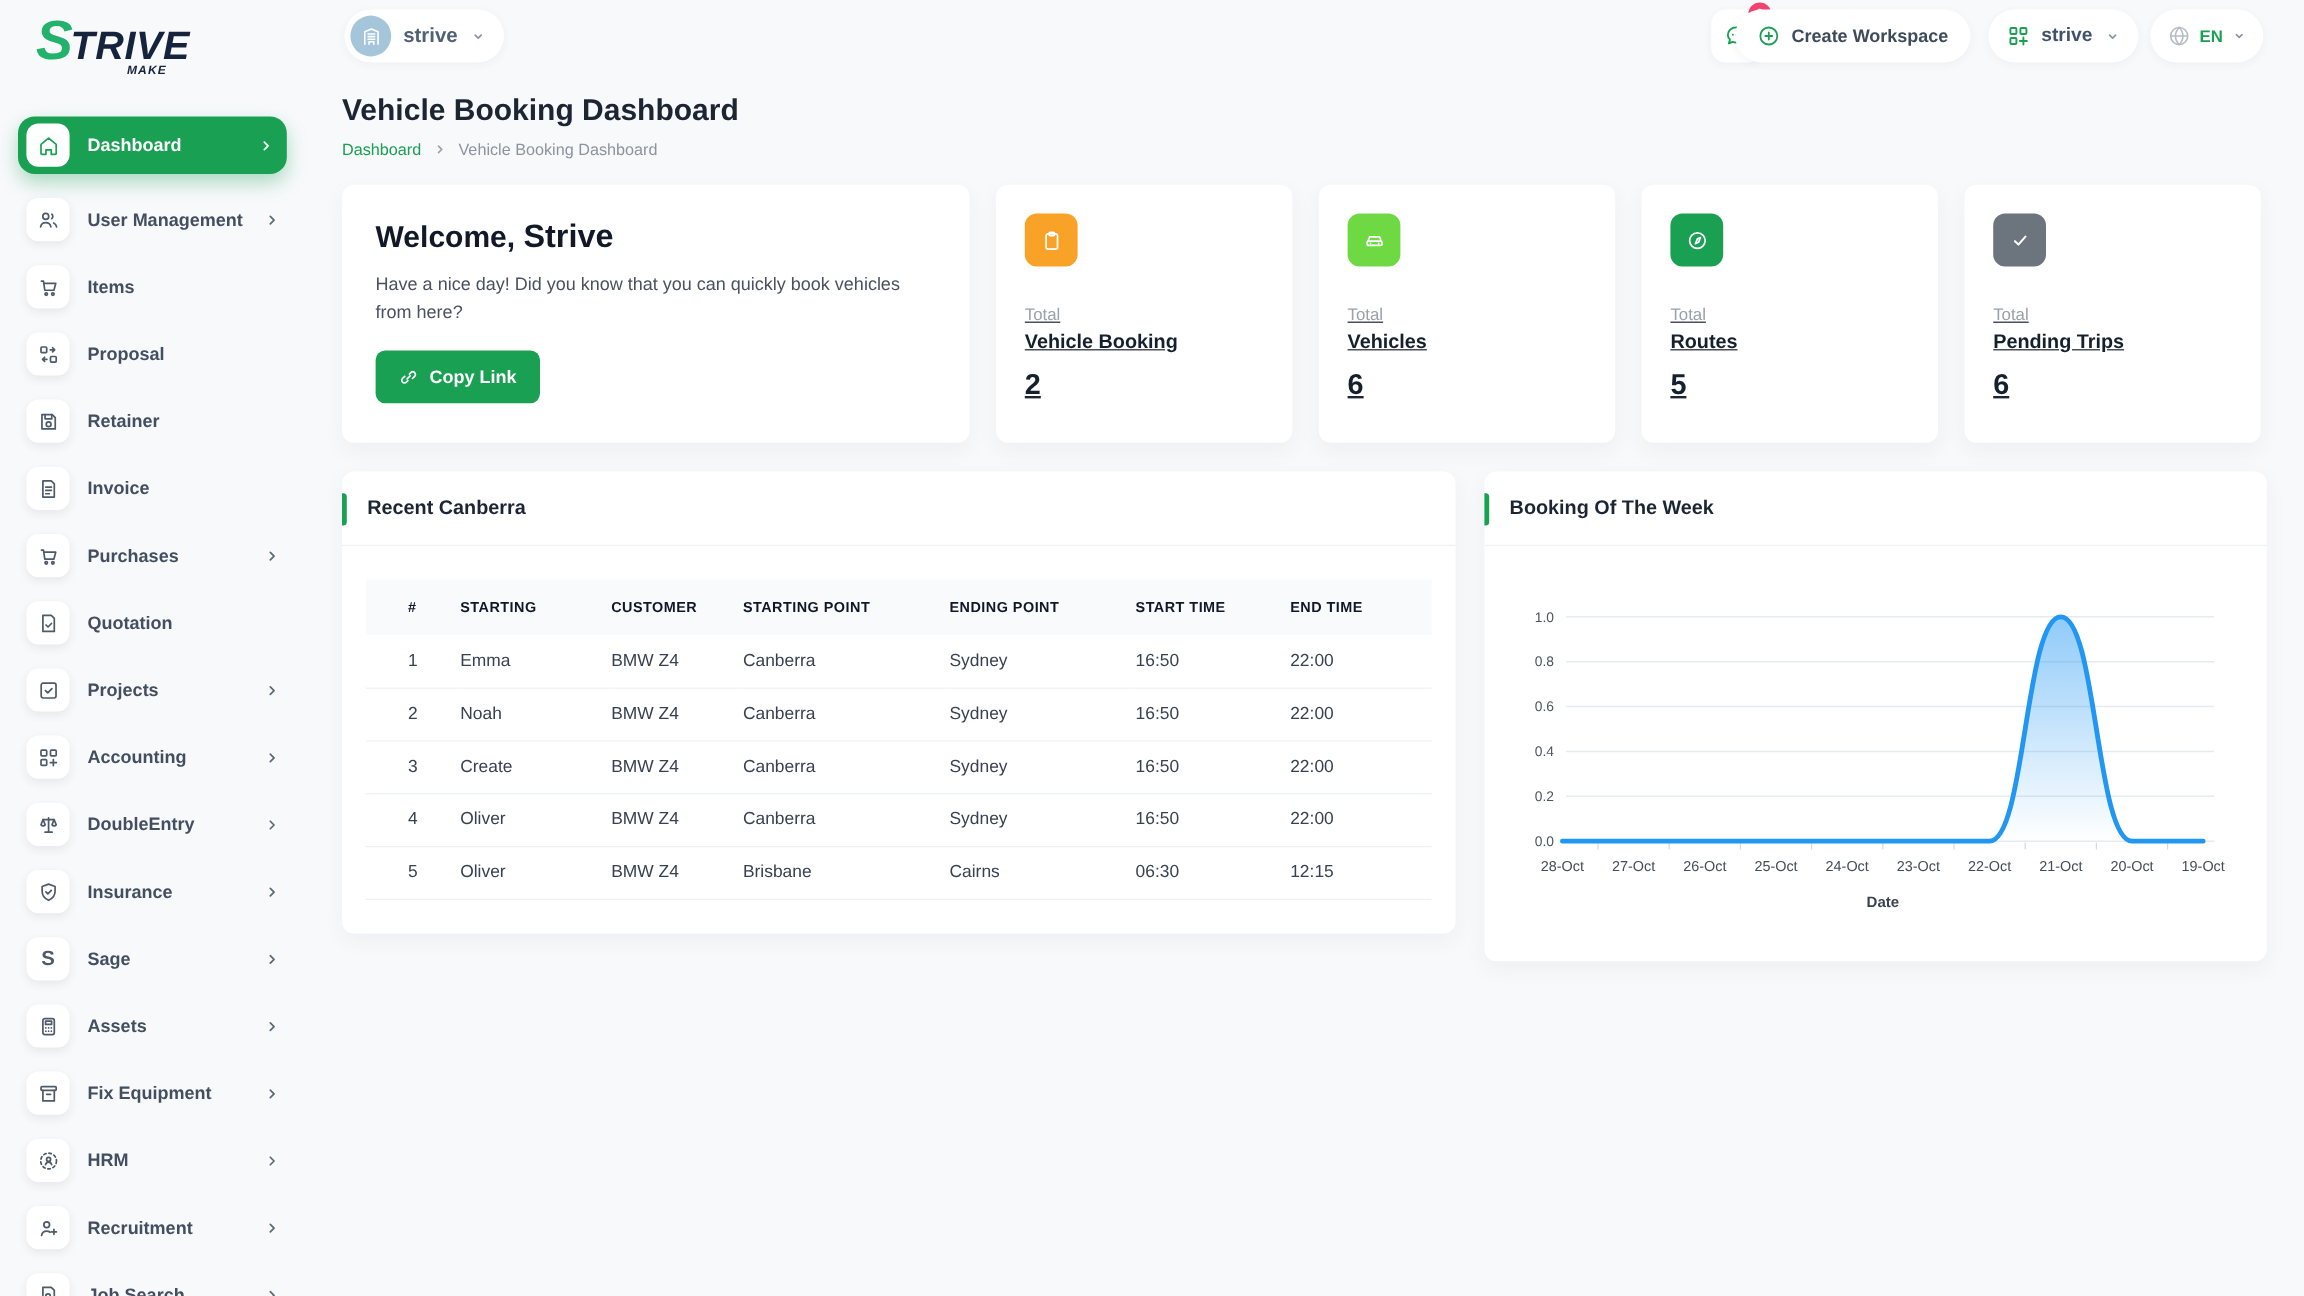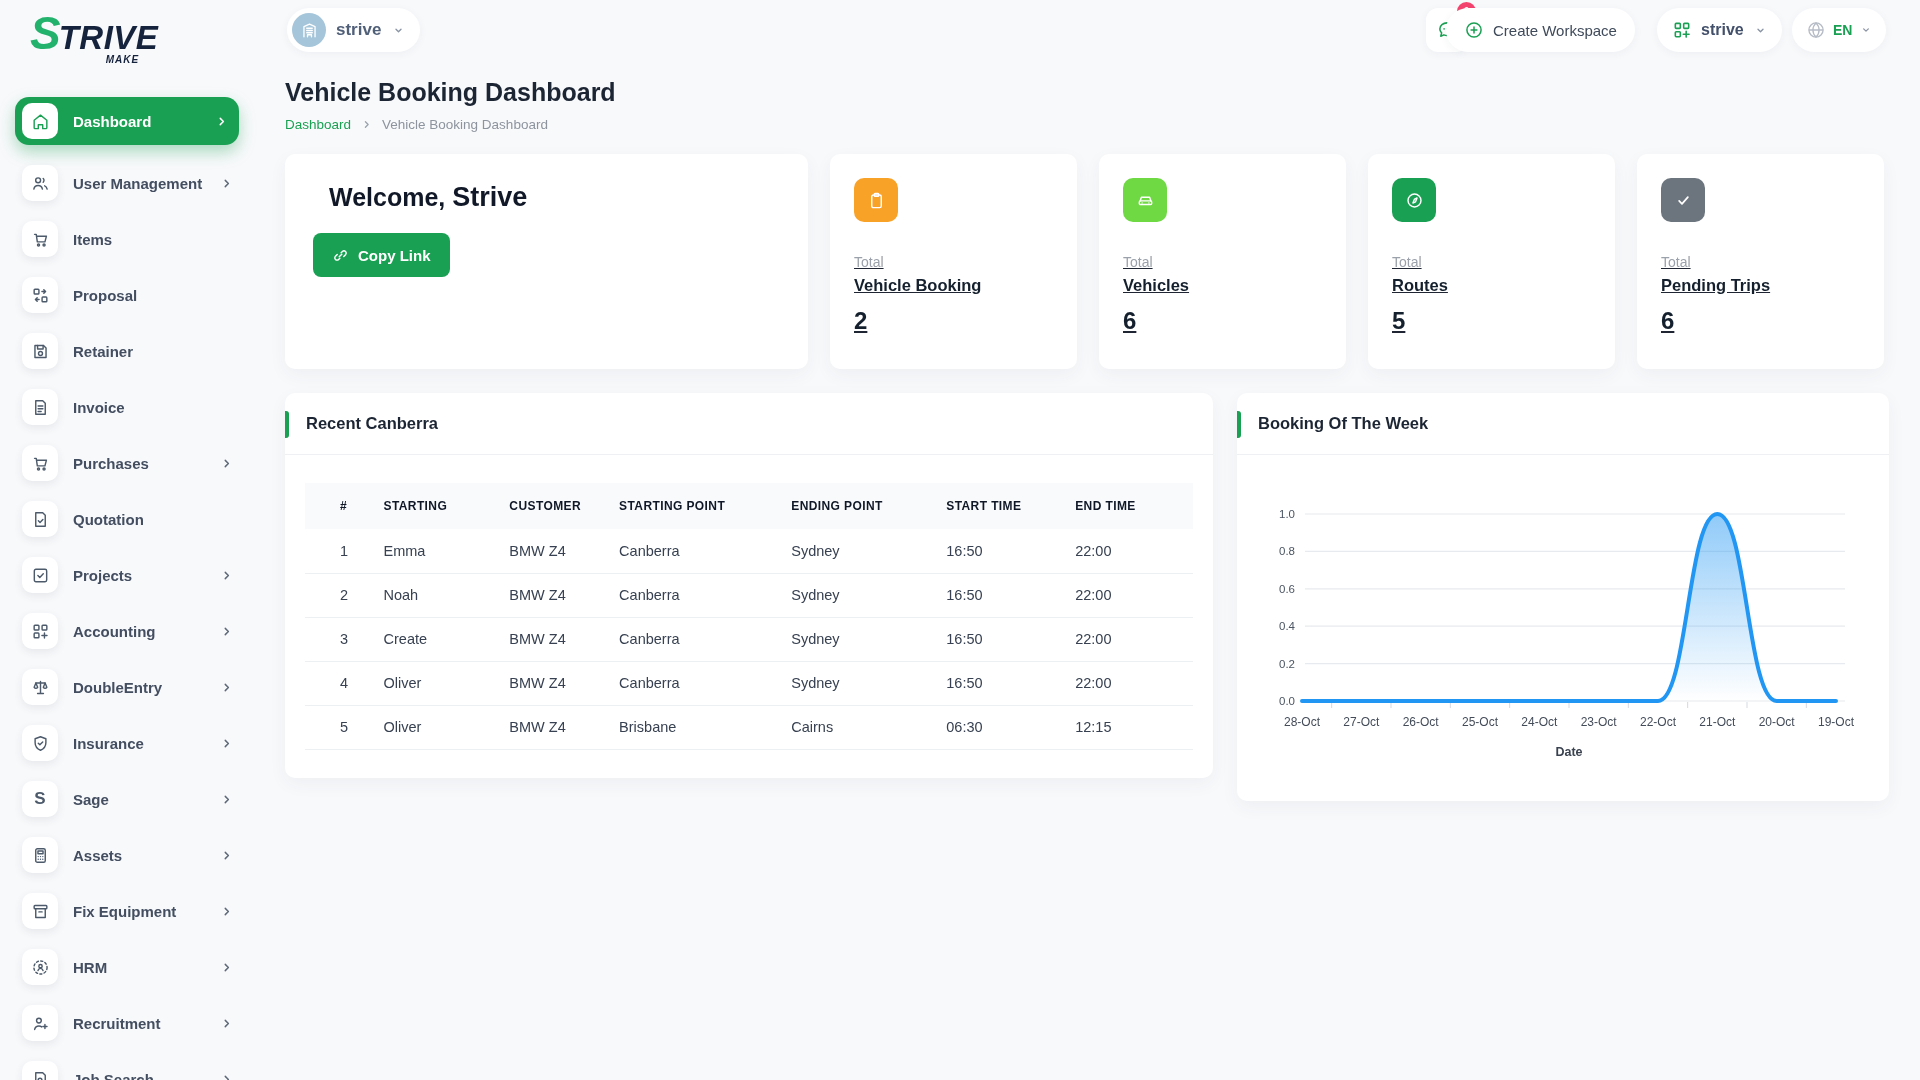--- a/index.html
+++ b/index.html
@@ -20,21 +20,21 @@
     font-family:inherit; }
   .ws-pill { left:287px; padding:0 14px 0 5px; gap:10px; }
   .ws-avatar { width:34px; height:34px; border-radius:50%; background:#a5c5da; display:flex; align-items:center; justify-content:center; }
   .ws-label { font-size:17px; font-weight:600; color:#516079; }
   .chev { display:flex; color:#8a94a6; }
 
   .chat-btn { left:1426px; width:42px; height:44px; border-radius:12px; justify-content:center; position:absolute; top:8px;
     background:#fff; border:none; display:flex; align-items:center; cursor:pointer; box-shadow:0 2px 8px rgba(40,50,70,.05); }
   .badge { position:absolute; top:-6px; right:-8px; min-width:19px; height:19px; border-radius:10px;
     background:#f4436e; color:#fff; font-size:10px; font-weight:700; display:flex; align-items:center; justify-content:center; padding:0 5px; }
-  .create-ws { left:1446px; padding:0 18px; gap:9px; font-size:15px; font-weight:400; color:#3f4a5a; }
+  .create-ws { left:1446px; padding:0 18px; gap:9px; font-size:15px; font-weight:700; color:#3f4a5a; }
   .ws-dropdown { left:1657px; padding:0 14px 0 15px; gap:9px; font-size:16px; font-weight:600; color:#43506b; }
   .lang { left:1792px; padding:0 13px 0 14px; gap:7px; font-size:14px; font-weight:700; color:#1aa053; }
 
   
   .sidebar { position:absolute; left:0; top:70px; width:260px; bottom:0; }
   .side-item { display:flex; align-items:center; height:36px; margin:20px 26px 0 22px; cursor:pointer; }
   .icon-box { width:36px; height:36px; border-radius:10px; background:#fff; box-shadow:0 3px 8px rgba(40,50,70,.09);
     display:flex; align-items:center; justify-content:center; color:#4c5a6b; flex:none; }
   .side-label { margin-left:15px; font-size:15px; font-weight:600; color:#434e60; }
   .side-chev { margin-left:auto; display:flex; color:#5d6878; }
@@ -49,21 +49,21 @@
   .crumbs { display:flex; align-items:center; gap:9px; margin-top:10px; font-size:13.5px; }
   .crumb-link { color:#1aa053; cursor:pointer; text-decoration:none; }
   .crumb-sep { display:flex; color:#9aa2ad; }
   .crumb-cur { color:#8d949e; }
 
   .card { background:#fff; border-radius:10px; box-shadow:0 6px 18px rgba(40,50,70,.05); }
   .row1 { display:flex; gap:22px; margin-top:22px; }
   .row2 { display:flex; gap:24px; margin-top:24px; }
 
   .welcome { width:523px; height:215px; padding:28px; }
-  .welcome h2 { font-size:25px; font-weight:600; color:#111827;margin-left:16px; }
+  .welcome h2 { font-size:25px; font-weight:600; color:#111827; }
   .welcome h2 .strong { font-weight:800; font-size:27px; }
   .welcome p { margin-top:14px; width:470px; font-size:15px; line-height:1.5; color:#4a5160; }
   .copy-link { margin-top:20px; display:inline-flex; align-items:center; gap:9px; height:44px; padding:0 19px;
     background:#1aa053; color:#fff; border:none; border-radius:8px; font-size:15px; font-weight:600; font-family:inherit; cursor:pointer; }
 
   .stats { display:flex; gap:22px; }
   .stat-card { width:247px; height:215px; padding:24px; background:#fff; border-radius:10px; box-shadow:0 6px 18px rgba(40,50,70,.05);text-decoration:underline; }
   .stat-icon { width:44px; height:44px; border-radius:10px; display:flex; align-items:center; justify-content:center; color:#fff; }
   .stat-top { margin-top:32px; font-size:14px; color:#9ba1aa; }
   .stat-label { margin-top:6px; font-size:16.5px; font-weight:700; color:#15202e; }
@@ -405,20 +405,21 @@
       <svg width="13" height="13" viewBox="0 0 24 24" fill="none" stroke="currentColor" stroke-width="2.4" stroke-linecap="round" stroke-linejoin="round">
           <path d="m10 7 5 5-5 5"></path>
         </svg>
     </span>
     <span class="crumb-cur">Vehicle Booking Dashboard</span>
   </div>
 
   <div class="row1">
     <section class="card welcome">
       <h2><span>Welcome,</span> <span class="strong">Strive</span></h2>
+      <p>Have a nice day! Did you know that you can quickly book vehicles from here?</p>
       <button class="copy-link">
         <svg width="17" height="17" viewBox="0 0 24 24" fill="none" stroke="#fff" stroke-width="2" stroke-linecap="round" stroke-linejoin="round">
             <path d="M10.2 13.8l3.6-3.6"></path>
             <path d="m12.9 8.2 1.8-1.8a3.1 3.1 0 0 1 4.4 4.4l-2.5 2.5"></path>
             <path d="m11.1 15.8-1.8 1.8a3.1 3.1 0 0 1-4.4-4.4l2.5-2.5"></path>
           </svg>
         <span>Copy Link</span>
       </button>
     </section>
     <div class="stats" id="stats">

